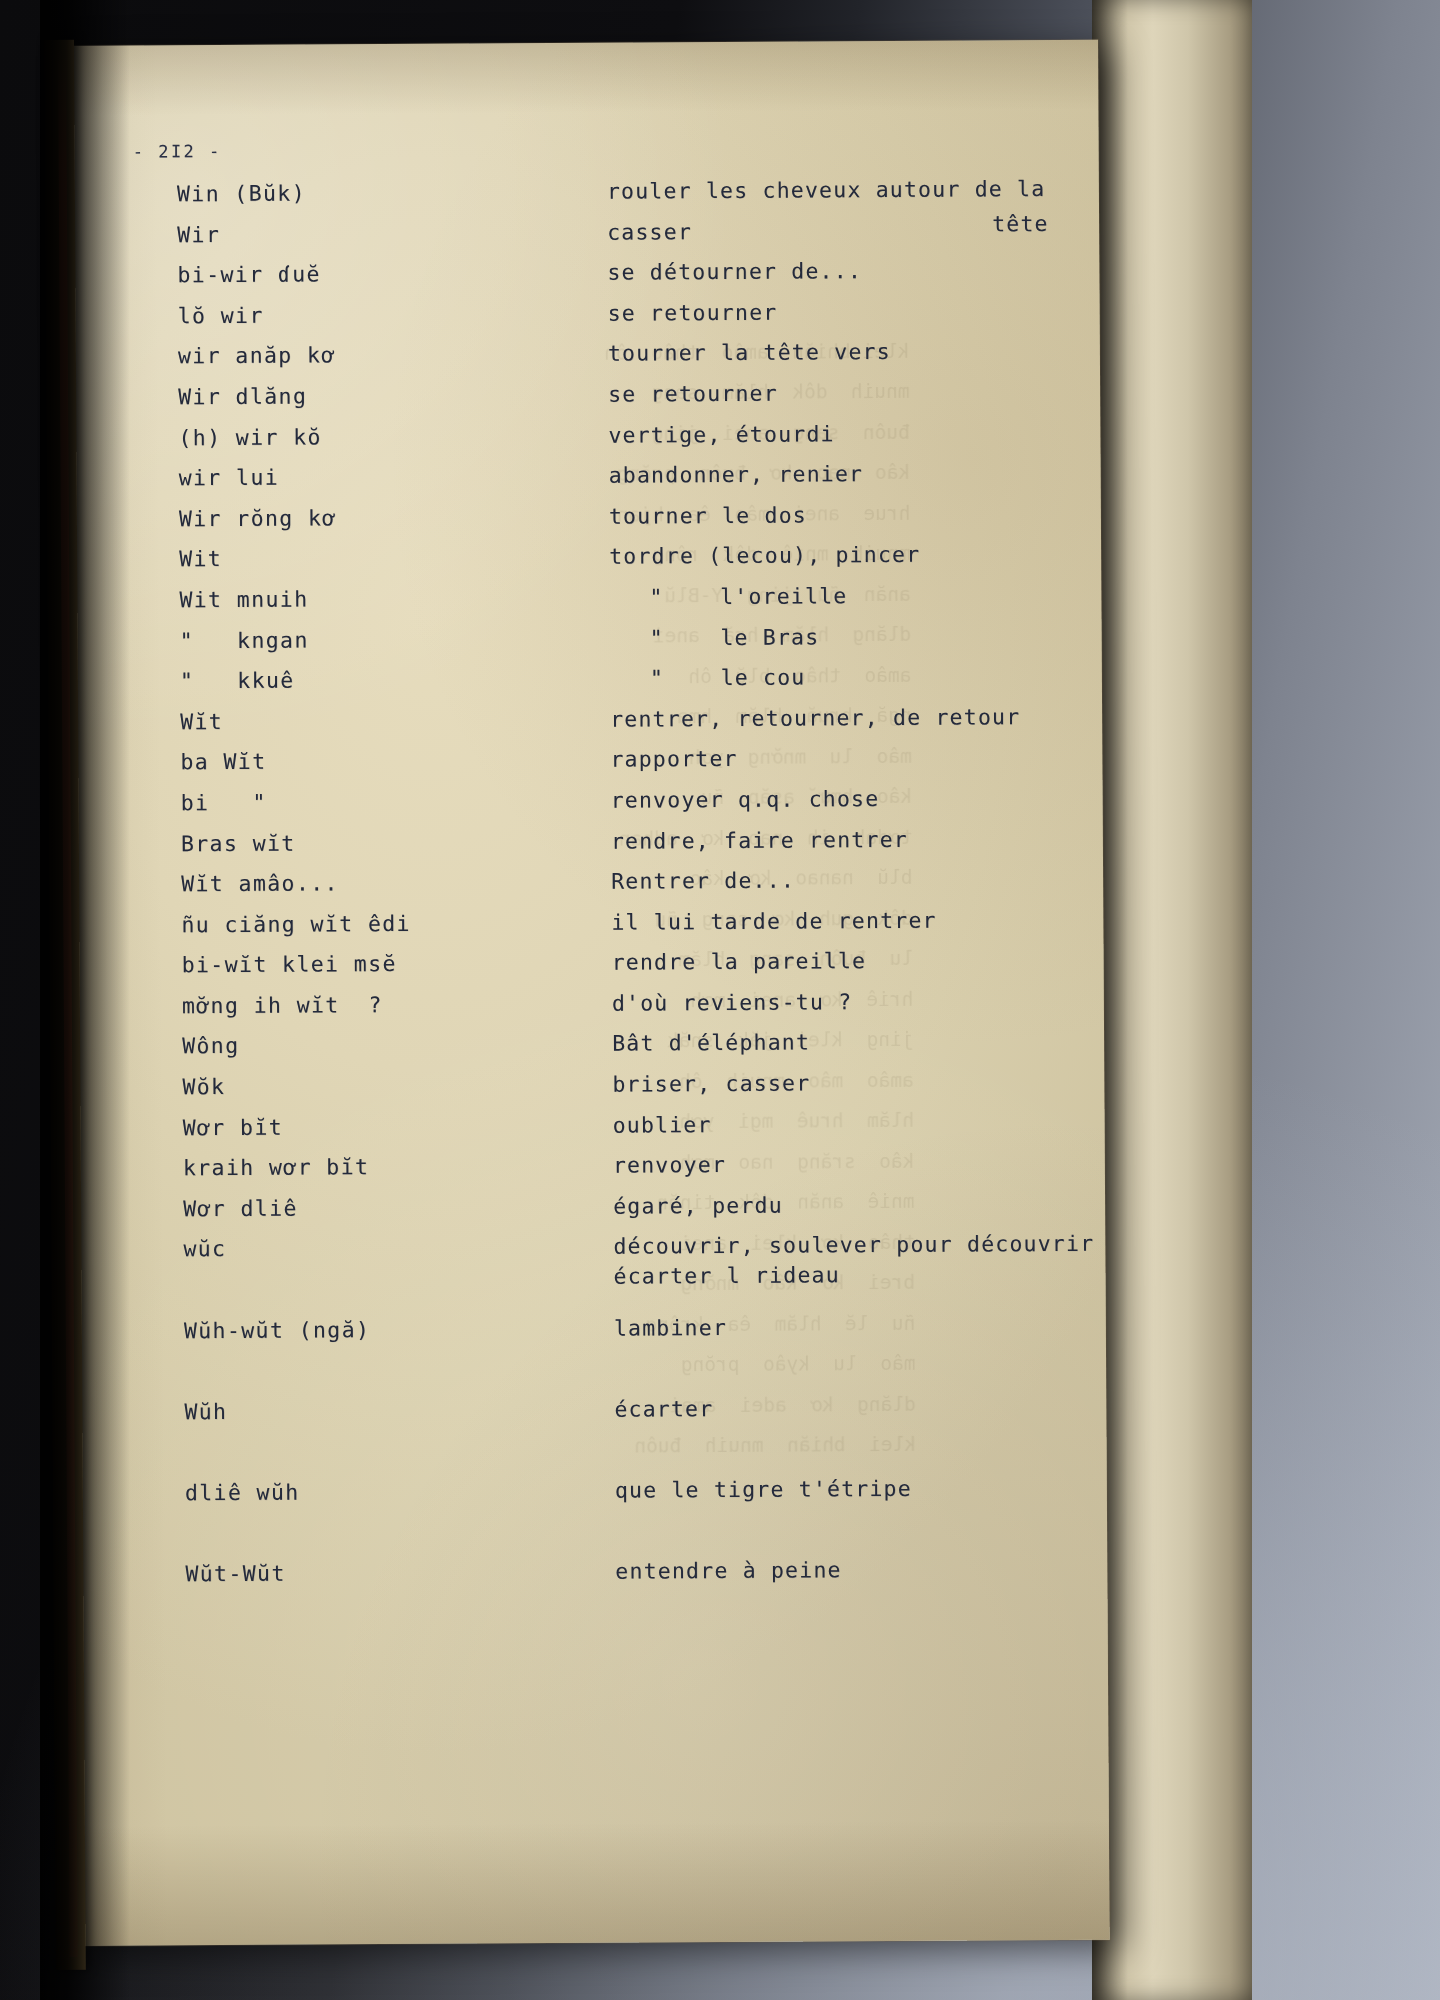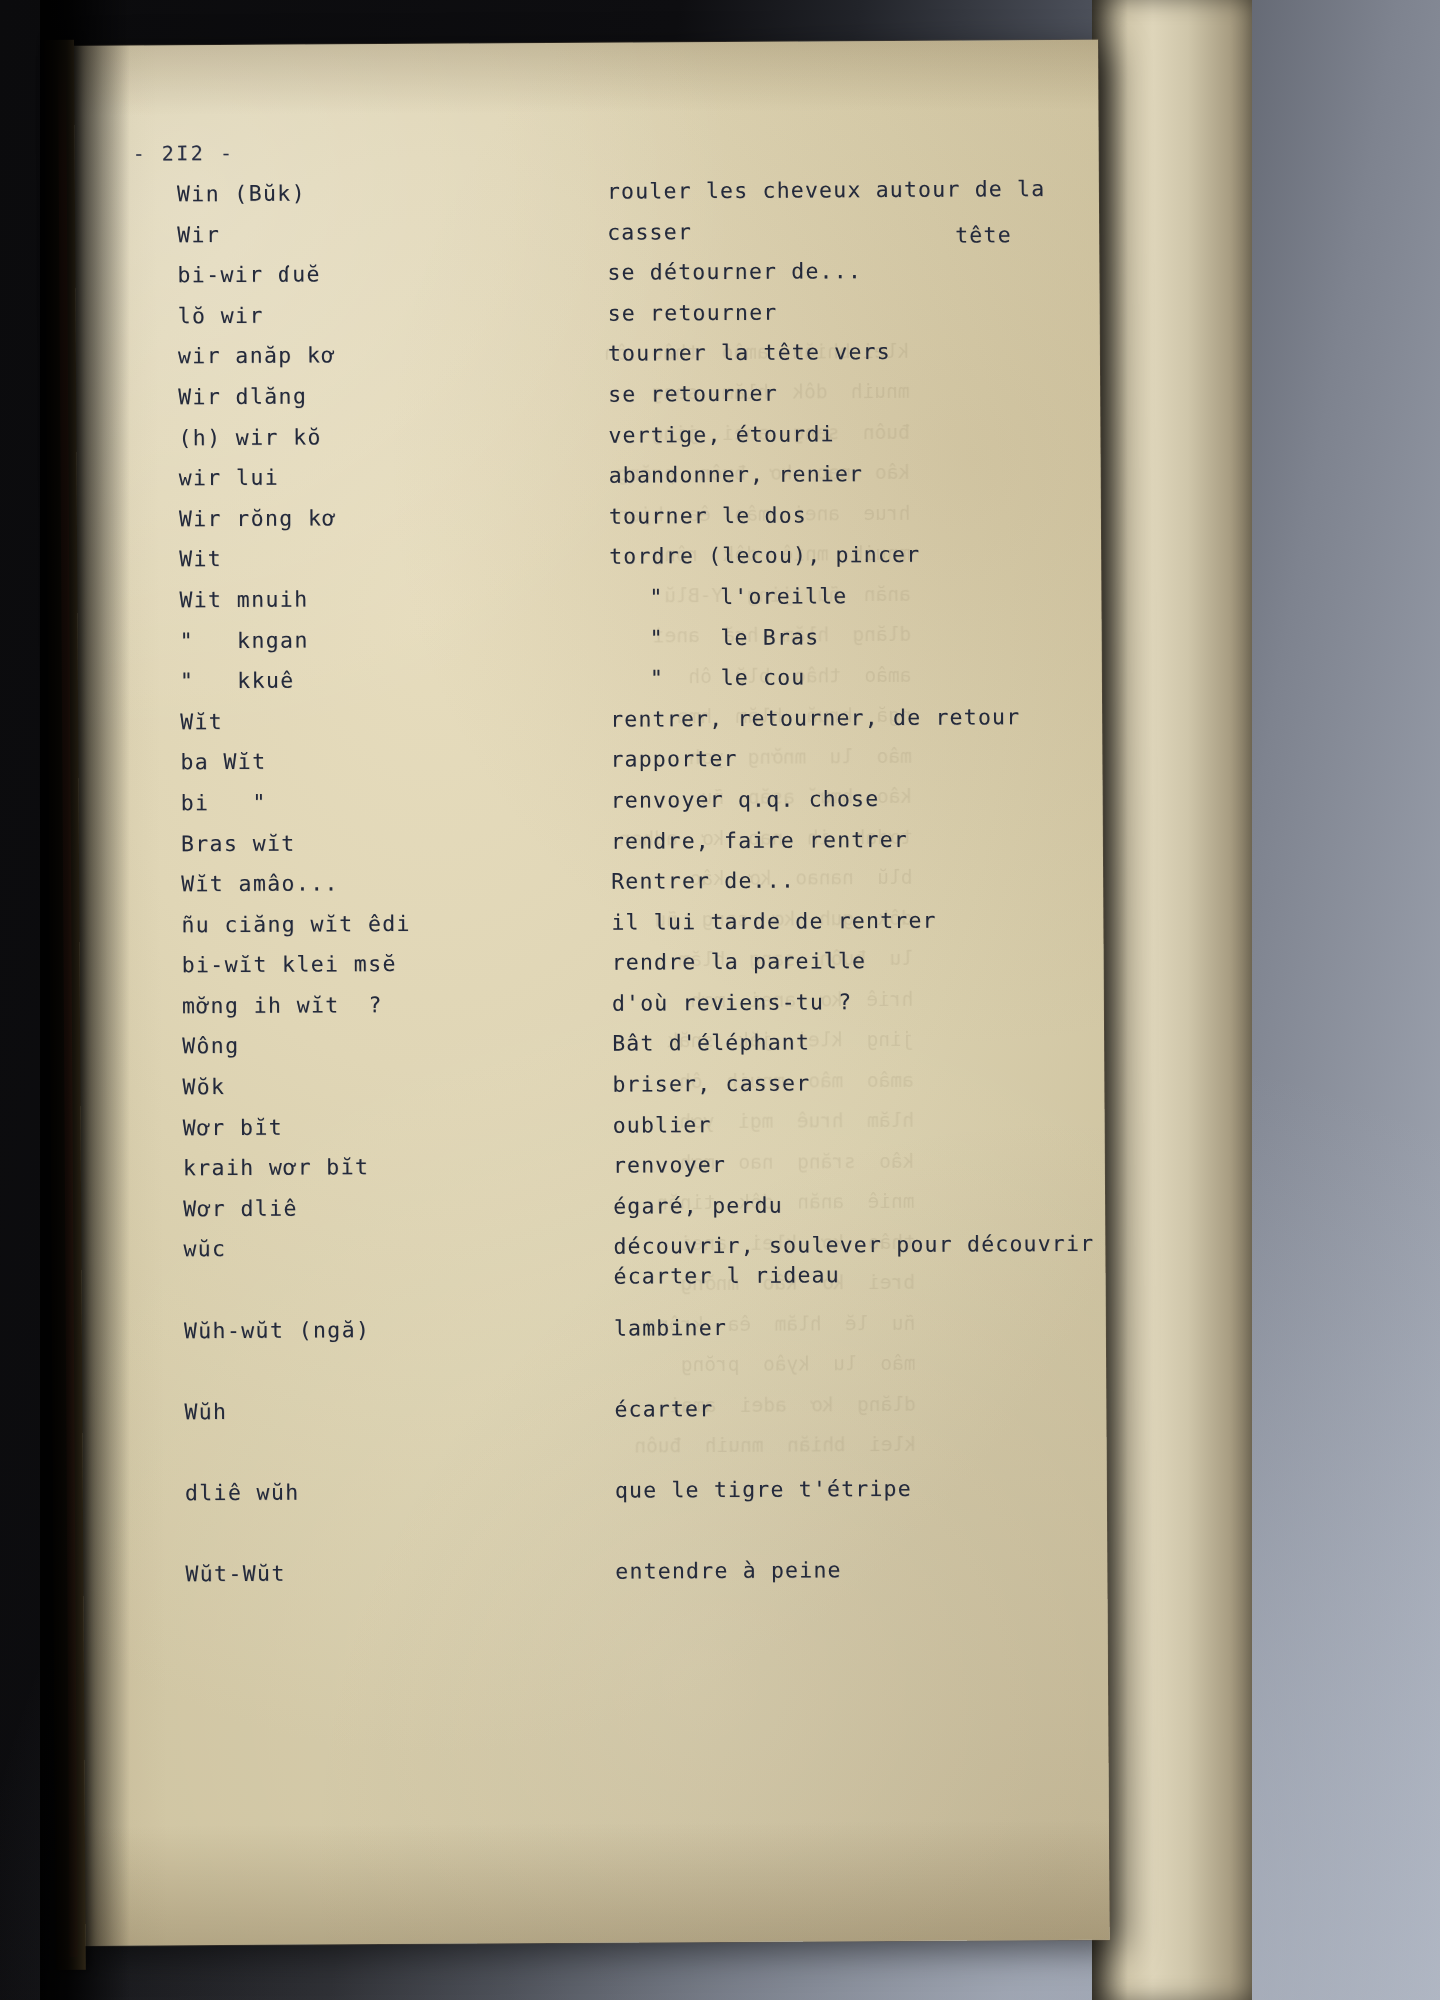--- a/index.html
+++ b/index.html
@@ -104,21 +104,21 @@
   #content {
     position: absolute;
     left: 0; top: 0;
     width: 1036px; height: 1900px;
     color: #252b3c;
   }
   #folio {
     position: absolute;
     left: 70px;
     top: 96px;
-    font-size: 20px;
+    font-size: 17px;
     letter-spacing: 2.5px;
     color: #2b3145;
   }
 
   .entries {
     position: absolute;
     left: 52px;
     top: 136px;
     width: 960px;
   }
@@ -243,21 +243,21 @@
       dlăng  kơ  adei  amai
       klei  bhiăn  mnuih  ƀuôn
     </div>
     <div id="page-top-shade"></div>
     <div id="content">
       <div id="folio">-  2I2   -</div>
       <div class="entries" id="entries">
           <div class="row">
             <span class="term">Win (Bŭk)</span>
             <span class="gloss">rouler les cheveux autour de la</span>
-            <span class="cont far" style="top: 46px;">tête</span>
+            <span class="cont far" style="top: 35px; margin-left: 37px;">tête</span>
           </div>
           <div class="row">
             <span class="term">Wir</span>
             <span class="gloss">casser</span>
           </div>
           <div class="row">
             <span class="term">bi-wir ɗuĕ</span>
             <span class="gloss">se détourner de...</span>
           </div>
           <div class="row">

